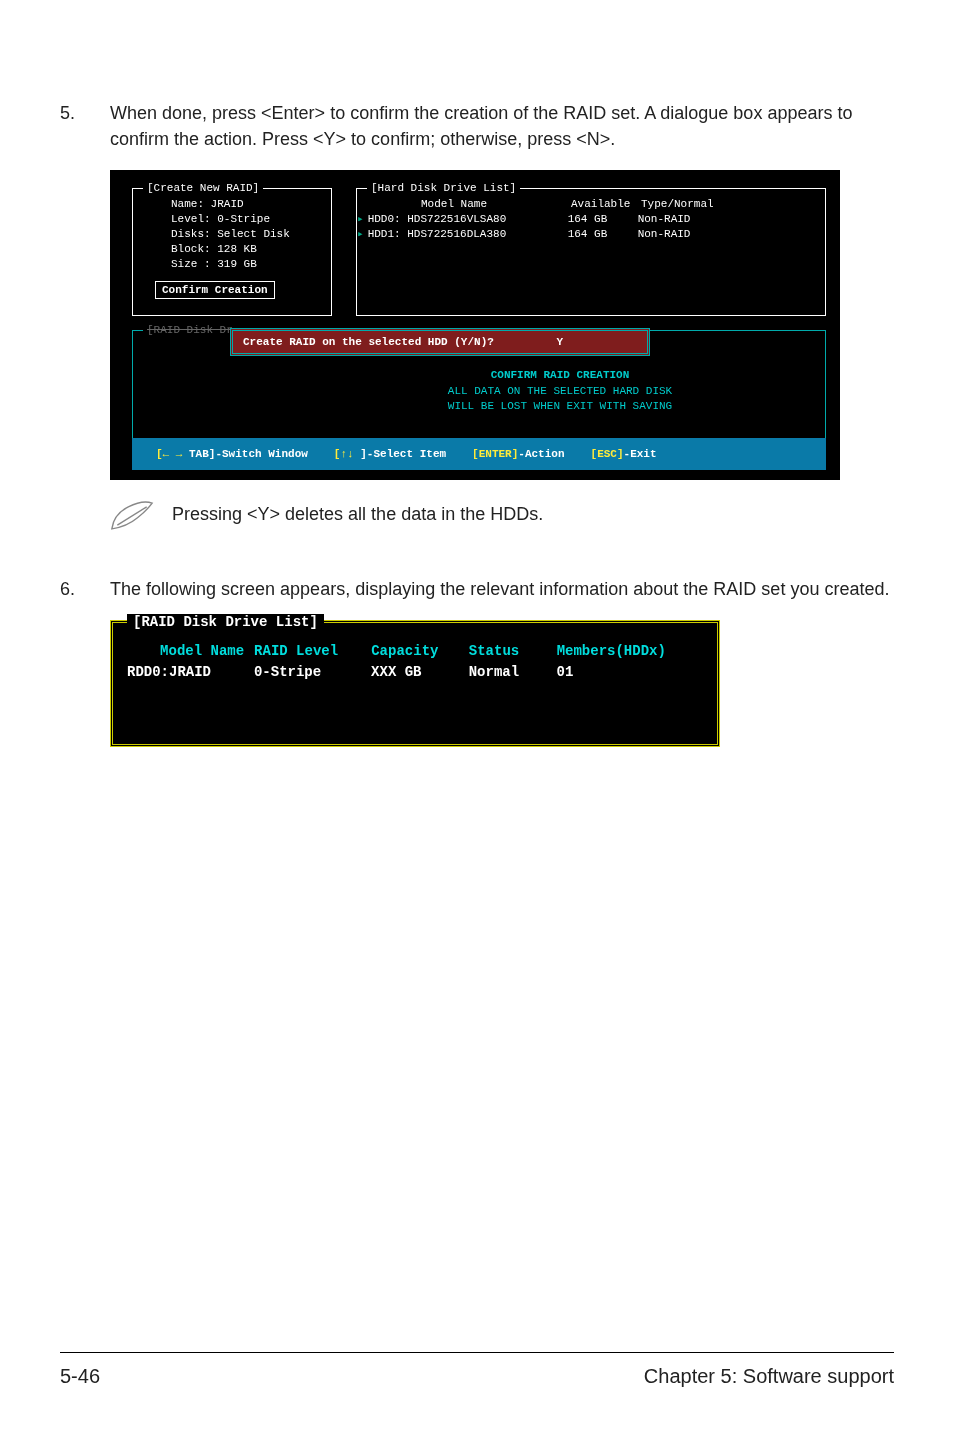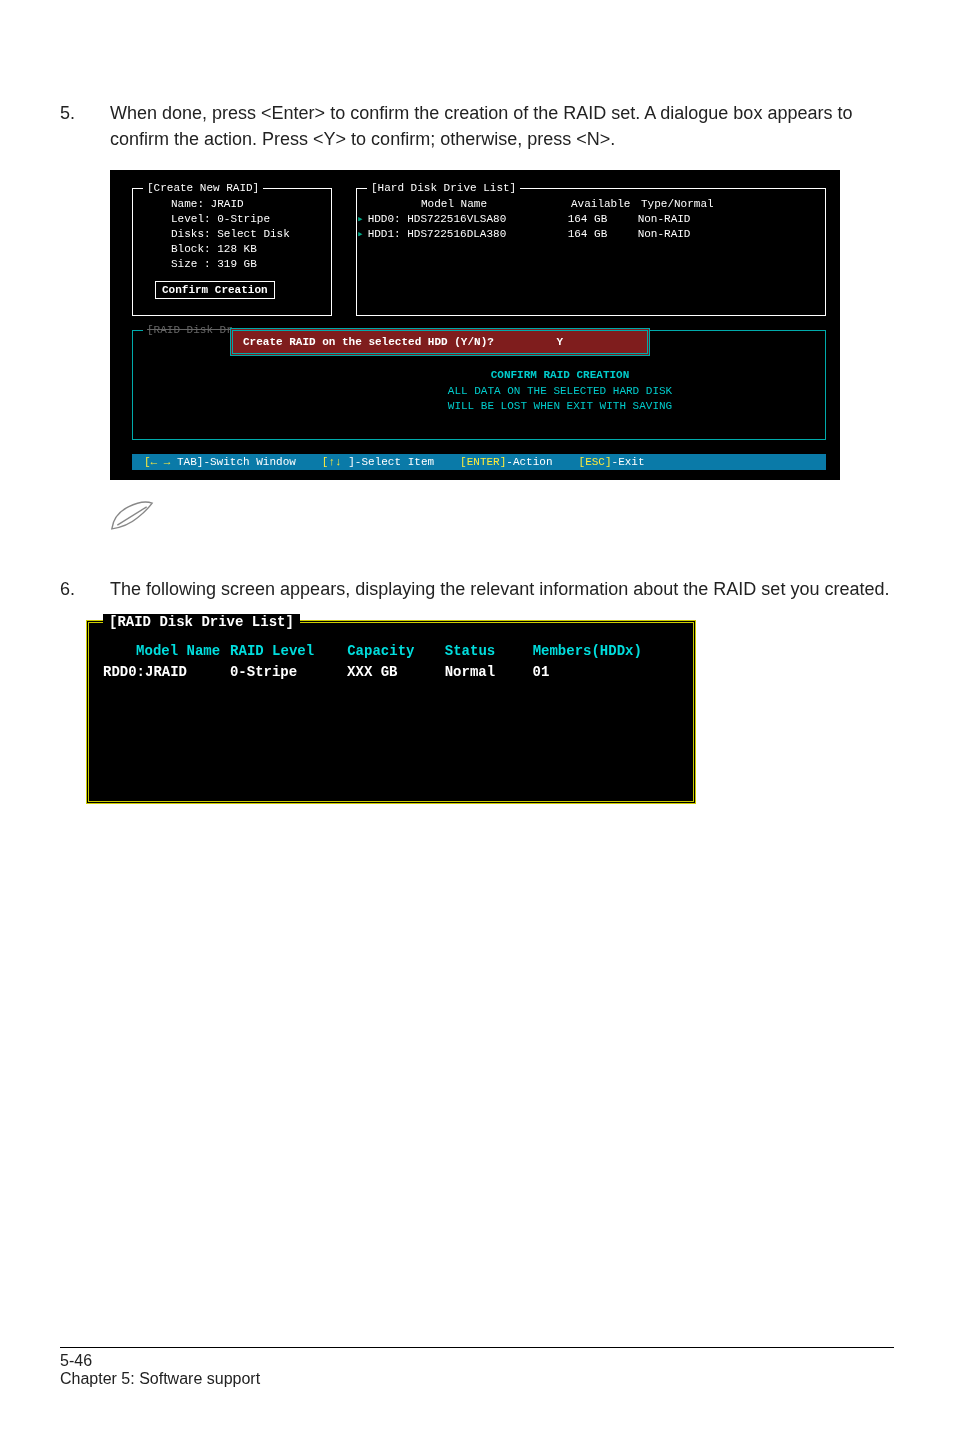--- a/index.html
+++ b/index.html
@@ -33,45 +33,45 @@
   .lower-title { position:absolute; top:-7px; left:10px; background:#000; padding:0 4px; color:#666; text-decoration: line-through; }
 
   .prompt-box { position:absolute; left:120px; top:158px; width:420px; height:28px;
                 background:#7f1d1d; border:3px double #0aa; color:#fff; display:flex;
                 align-items:center; padding-left:10px; font-weight:bold;gap:28px; }
   .prompt-box .ans { color:#fff; }
 
   .warn-block { position:absolute; left:280px; top:198px; width:340px; text-align:center; color:#0cc; line-height:1.4; }
   .warn-title { font-weight:bold; }
 
-  .footer-bar { position:absolute; left:22px; bottom:10px; width:694px; height:16px;
-                background:#0a7aa8; display:flex; align-items:center; padding:0 12px;
-                font-weight:normal; color:#fff; gap:26px; }
+  .footer-bar { position:absolute; left:22px; bottom:10px; width:694px; height:32px;
+                background:#0a7aa8; display:flex; align-items:center; padding:0 24px;
+                font-weight:bold; color:#fff; gap:26px; }
   .fb-i { }
   .fb-y { color:#ffeb3b; }
 
   
   .note-row { display:flex; align-items:flex-start; margin: 20px 0 40px 50px; gap: 18px; }
   .note-icon svg { width: 44px; height: 32px; }
   .note-text { font-size: 18px; margin-top: 4px; }
 
   
-  .bios2 { background:#000; width:610px; margin-left:26px; position:relative;
+  .bios2 { background:#000; width:610px; margin-left:50px; position:relative;
            font-family:"Courier New", monospace; font-size:14px; color:#fff;
-           height:184px; border:3px double #cc0; padding:18px 14px 10px 14px; }
+           height:127px; border:3px double #cc0; padding:18px 14px 10px 14px; }
   .bios2-title-wrap { position:absolute; top:-9px; left:14px; background:#000; padding:0 6px; font-weight:bold; }
   .tbl { width:100%; }
   .tbl-row { display:flex; line-height:1.5; }
   .cyan { color:#0dd; font-weight:bold; }
   .c1 { width:130px; } .c2 { width:120px; } .c3 { width:100px; } .c4 { width:90px; } .c5 { width:150px; }
 
   
   .page-footer { position:absolute; left:60px; right:60px; bottom:50px;
-                 border-top:1px solid #000; padding-top:4px; display:flex;
-                 justify-content:space-between; font-size:16px;flex-direction:column; }
+                 border-top:1px solid #000; padding-top:12px; display:flex;
+                 justify-content:space-between; font-size:20px; }
 </style>
 </head>
 <body>
 
 <div class="page">
 
   <div class="step">
     <div class="num">5.</div>
     <div class="body">When done, press &lt;Enter&gt; to confirm the creation of the RAID set. A dialogue box appears to confirm the action. Press &lt;Y&gt; to confirm; otherwise, press &lt;N&gt;.</div>
   </div>
@@ -143,20 +143,21 @@
     </div>
   </div>
 
   <div class="note-row">
     <span class="note-icon">
       <svg viewBox="0 0 48 32">
         <path d="M2 30 Q 4 14 20 6 Q 36 -2 46 2 Q 40 10 30 18 Q 18 28 2 30 Z" fill="none" stroke="#888" stroke-width="1.5"></path>
         <path d="M8 26 L40 6" stroke="#888" stroke-width="1.5"></path>
       </svg>
     </span>
+    <span class="note-text">Pressing &lt;Y&gt; deletes all the data in the HDDs.</span>
   </div>
 
   <div class="step">
     <div class="num">6.</div>
     <div class="body">The following screen appears, displaying the relevant information about the RAID set you created.</div>
   </div>
 
   <div class="bios2">
     <div class="bios2-title-wrap"><span>[RAID Disk Drive List]</span></div>
     <div class="tbl">

